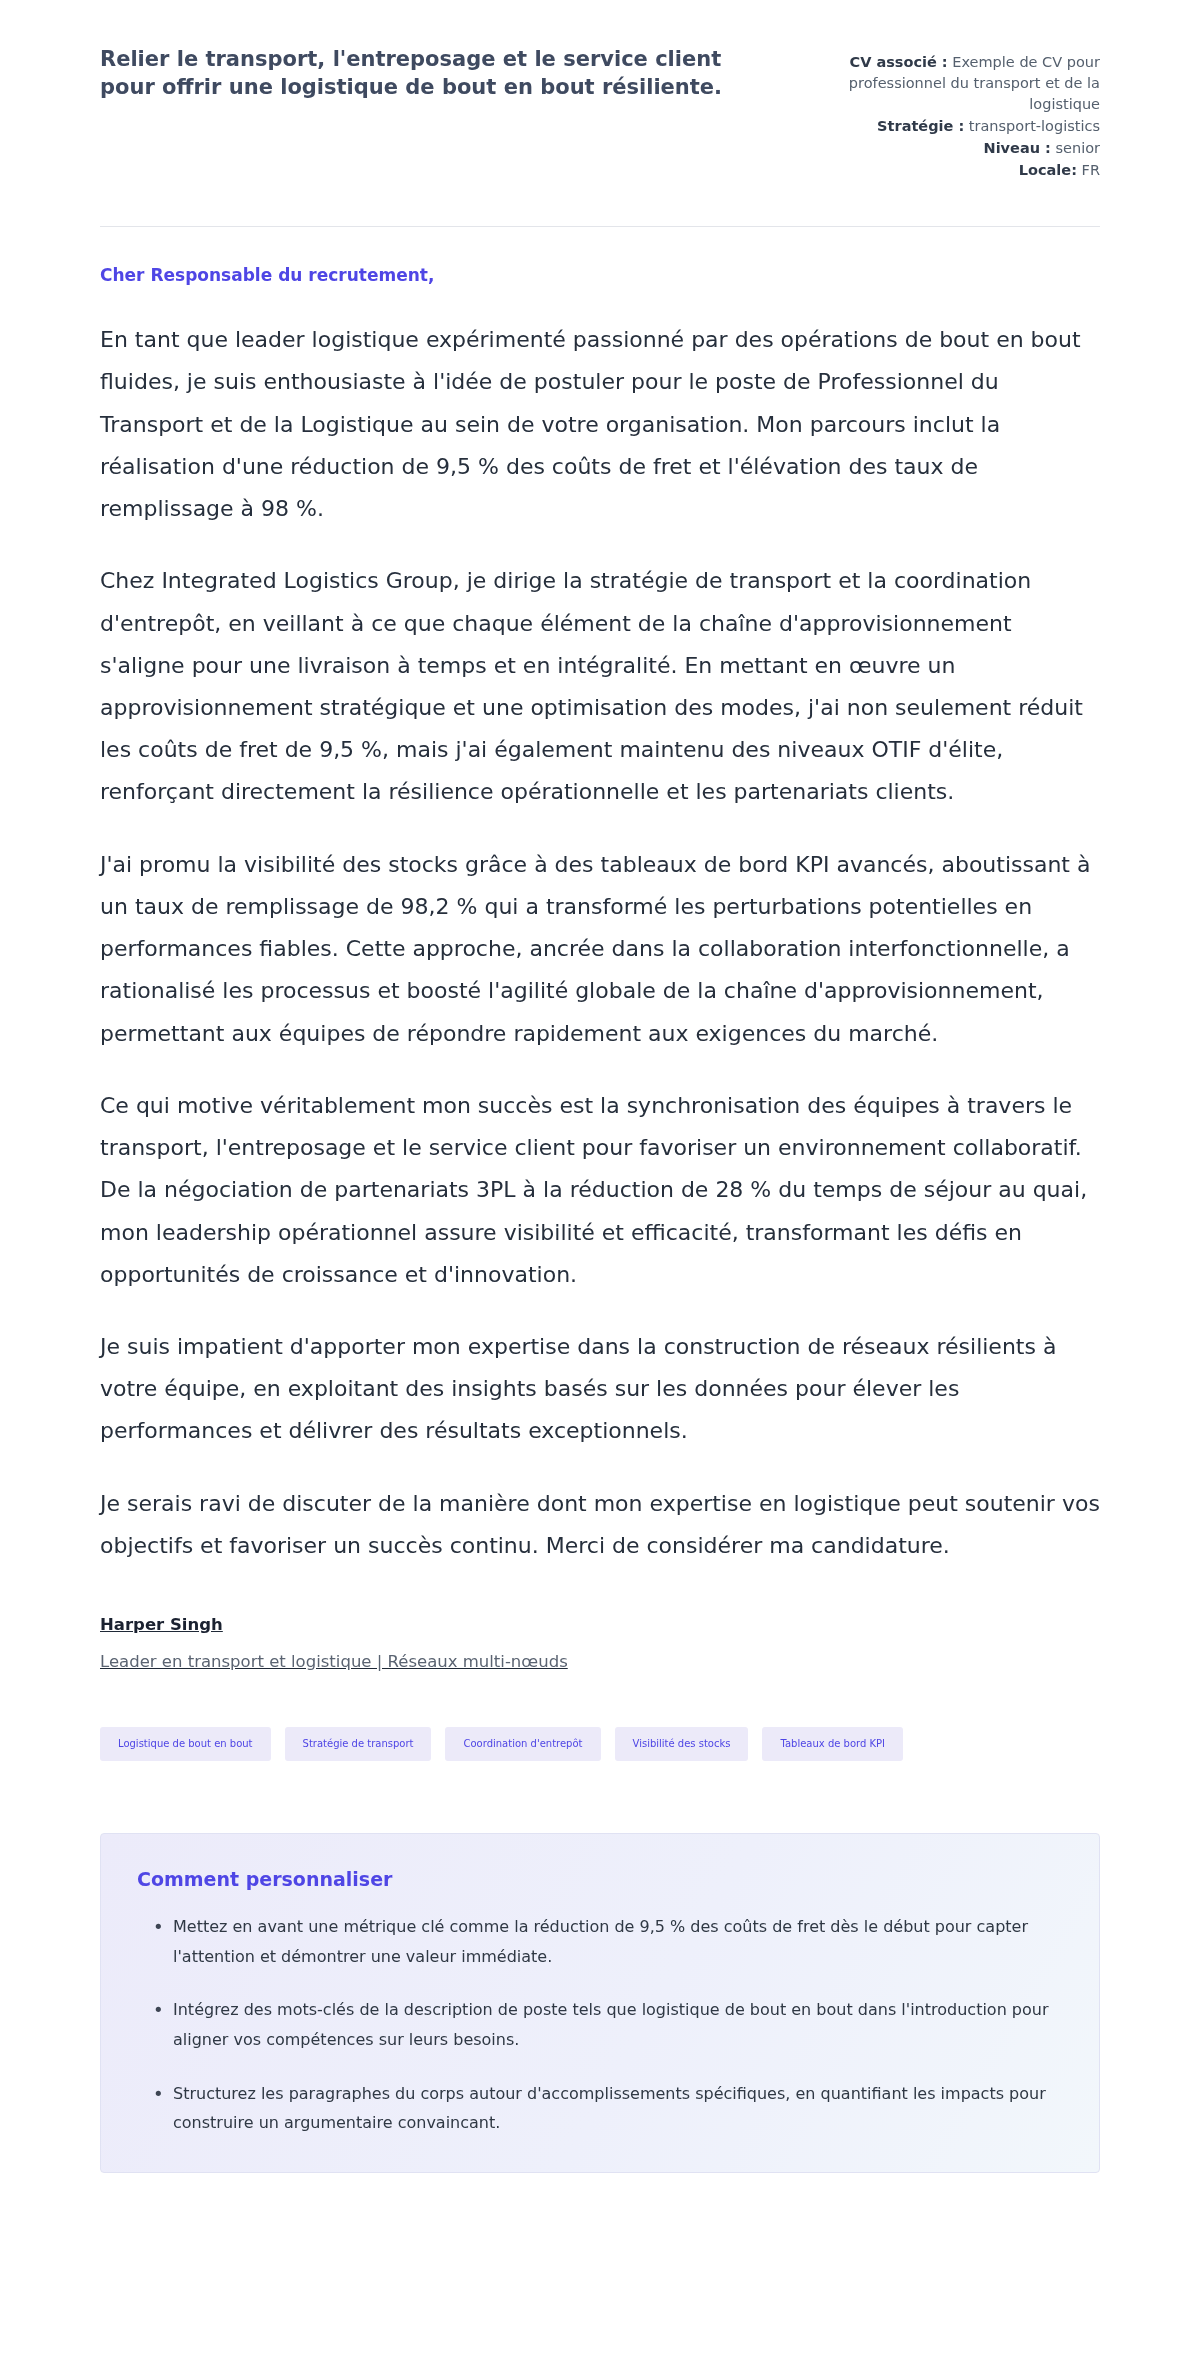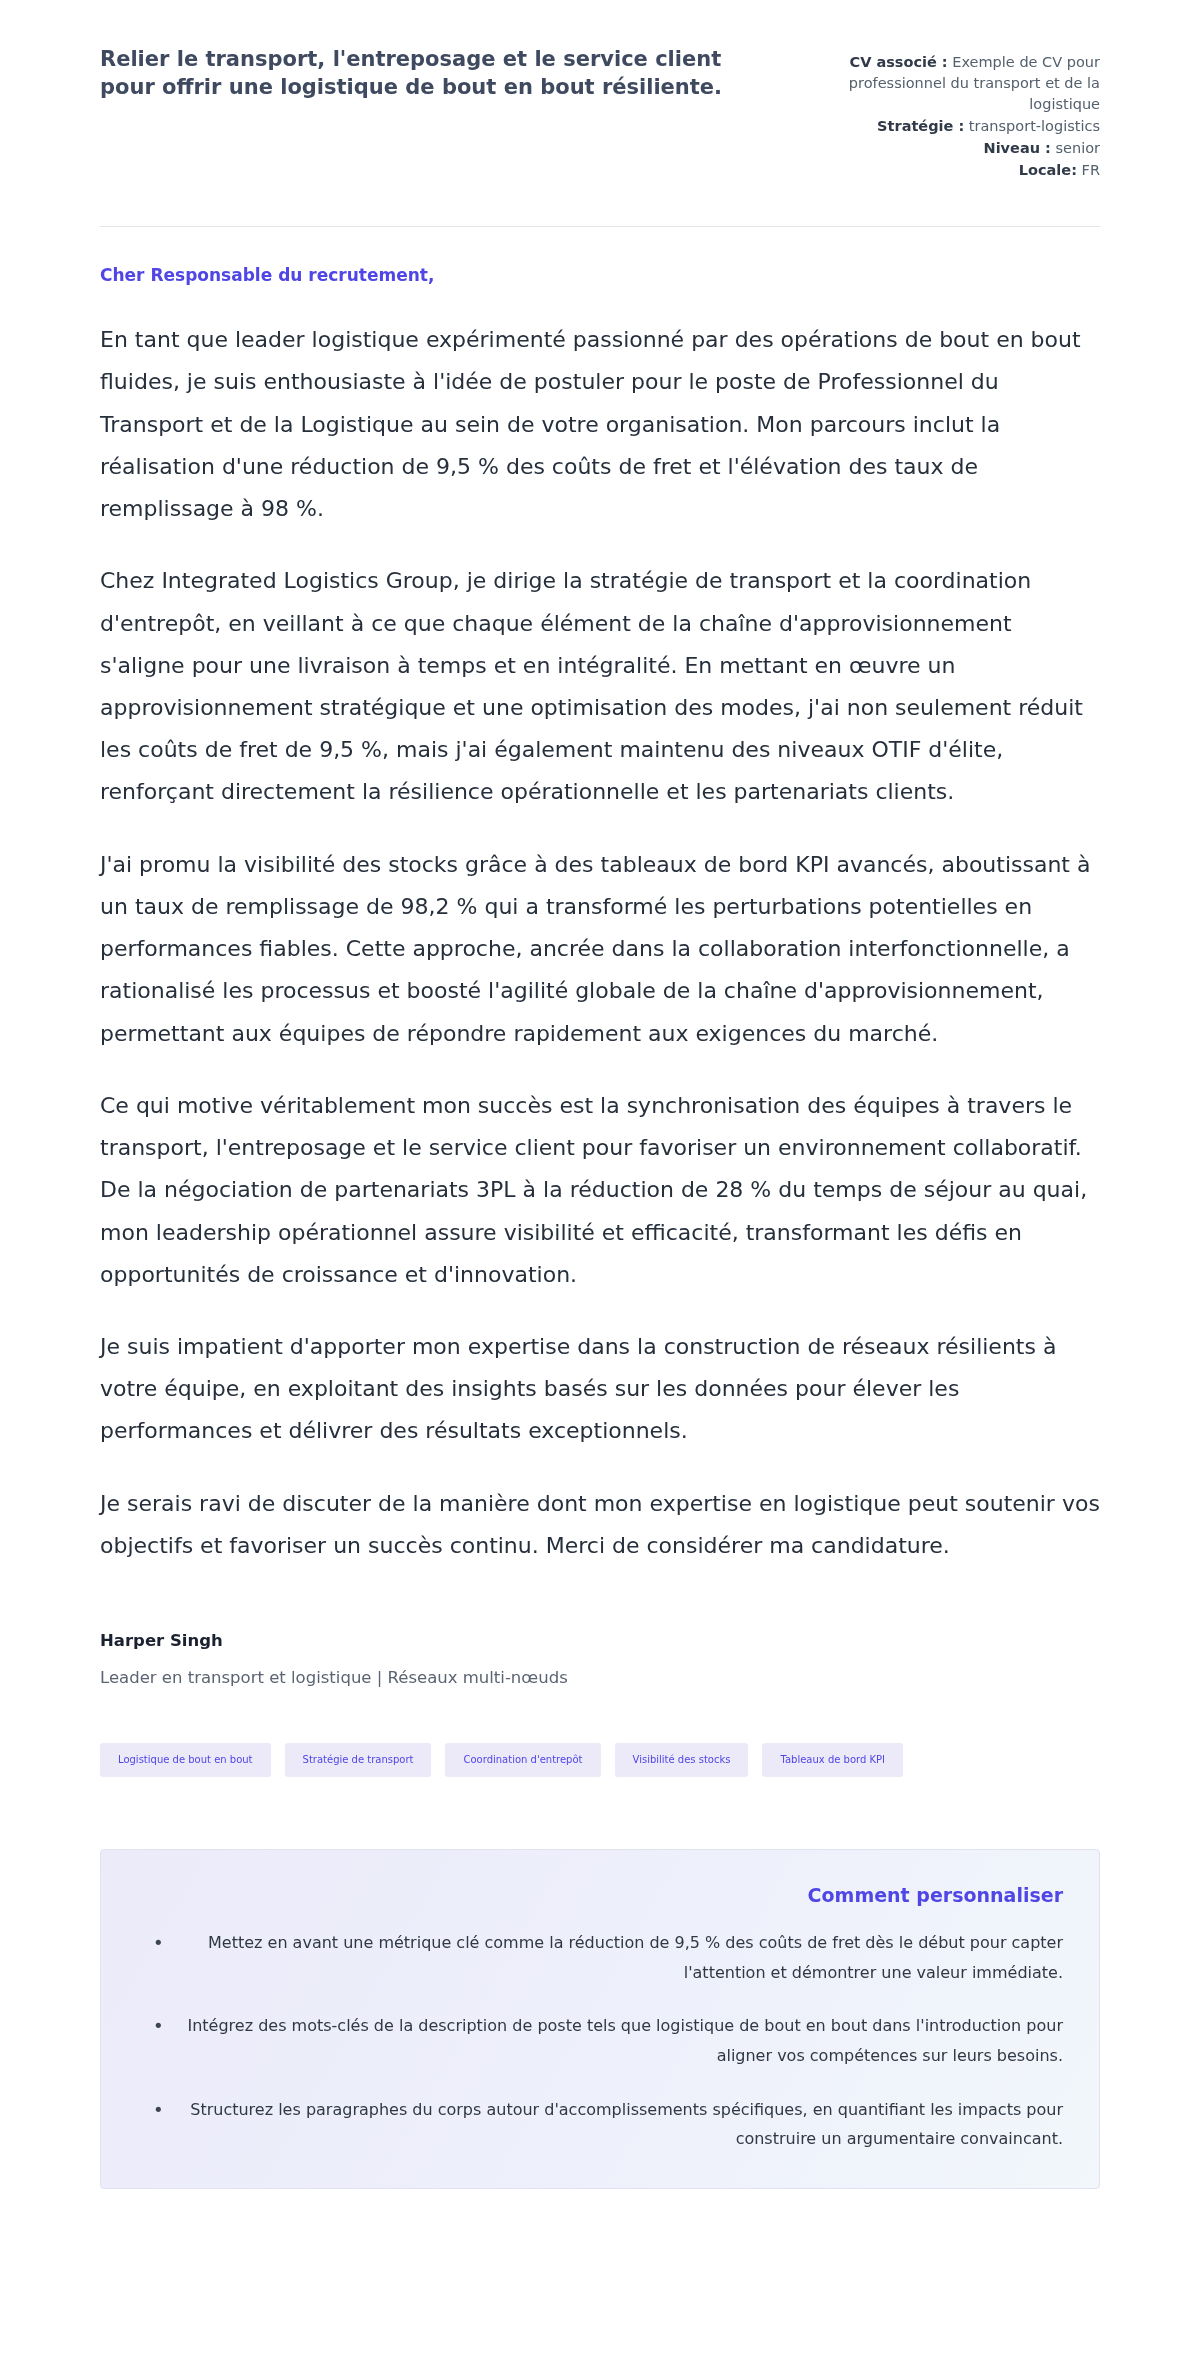--- a/index.html
+++ b/index.html
@@ -84,21 +84,22 @@
 
   .body-par {
     margin: 0 0 30px 0;
     font-size: 22px;
     line-height: 1.92;
     color: #262f3c;
     max-width: 1000px;
   }
 
   .signature {
-    margin-top: 64px;
+    margin-top: 48px;
+    text-decoration: underline;
   }
   .sig-name {
     margin: 0;
     font-size: 16.5px;
     font-weight: 700;
     color: #1a2130;
   }
   .sig-role {
     margin: 18px 0 0 0;
     font-size: 16.5px;
@@ -124,21 +125,20 @@
   }
 
   
   .tips {
     margin-top: 72px;
     background: linear-gradient(120deg, #ecebfa 0%, #eef0fb 55%, #f2f7fb 100%);
     border: 1px solid #e0e2f3;
     border-radius: 4px;
     padding: 34px 36px 34px 36px;
     max-width: 1000px;
-    text-align: right;
   }
   .tips-title {
     margin: 0 0 22px 0;
     font-size: 19px;
     font-weight: 700;
     color: #4f46e5;
   }
   .tips-list {
     margin: 0;
     padding: 0 0 0 22px;

